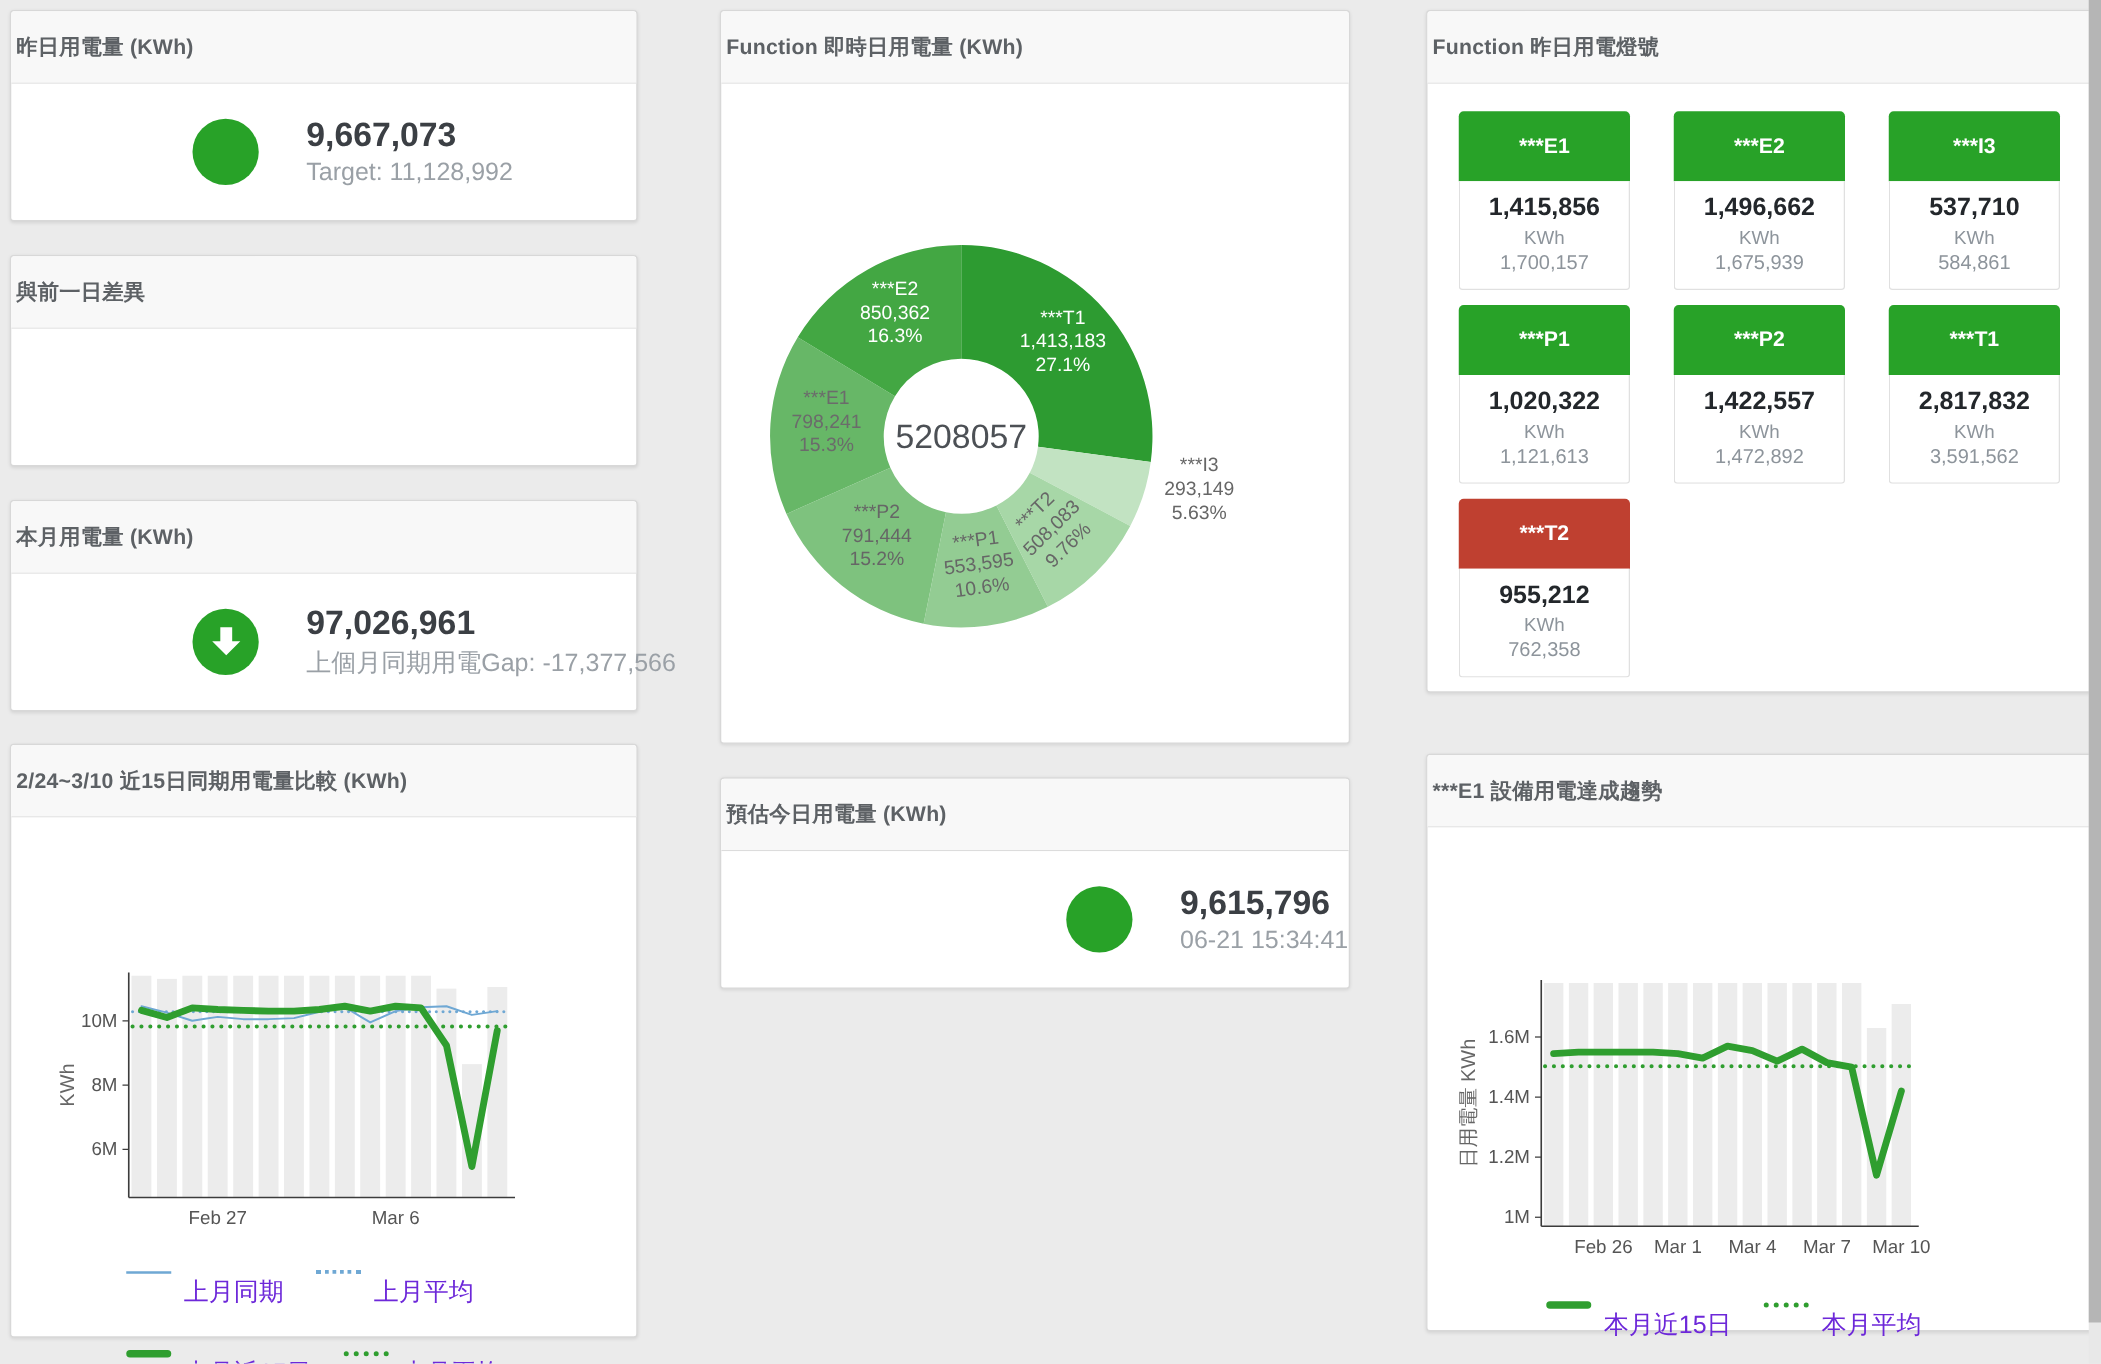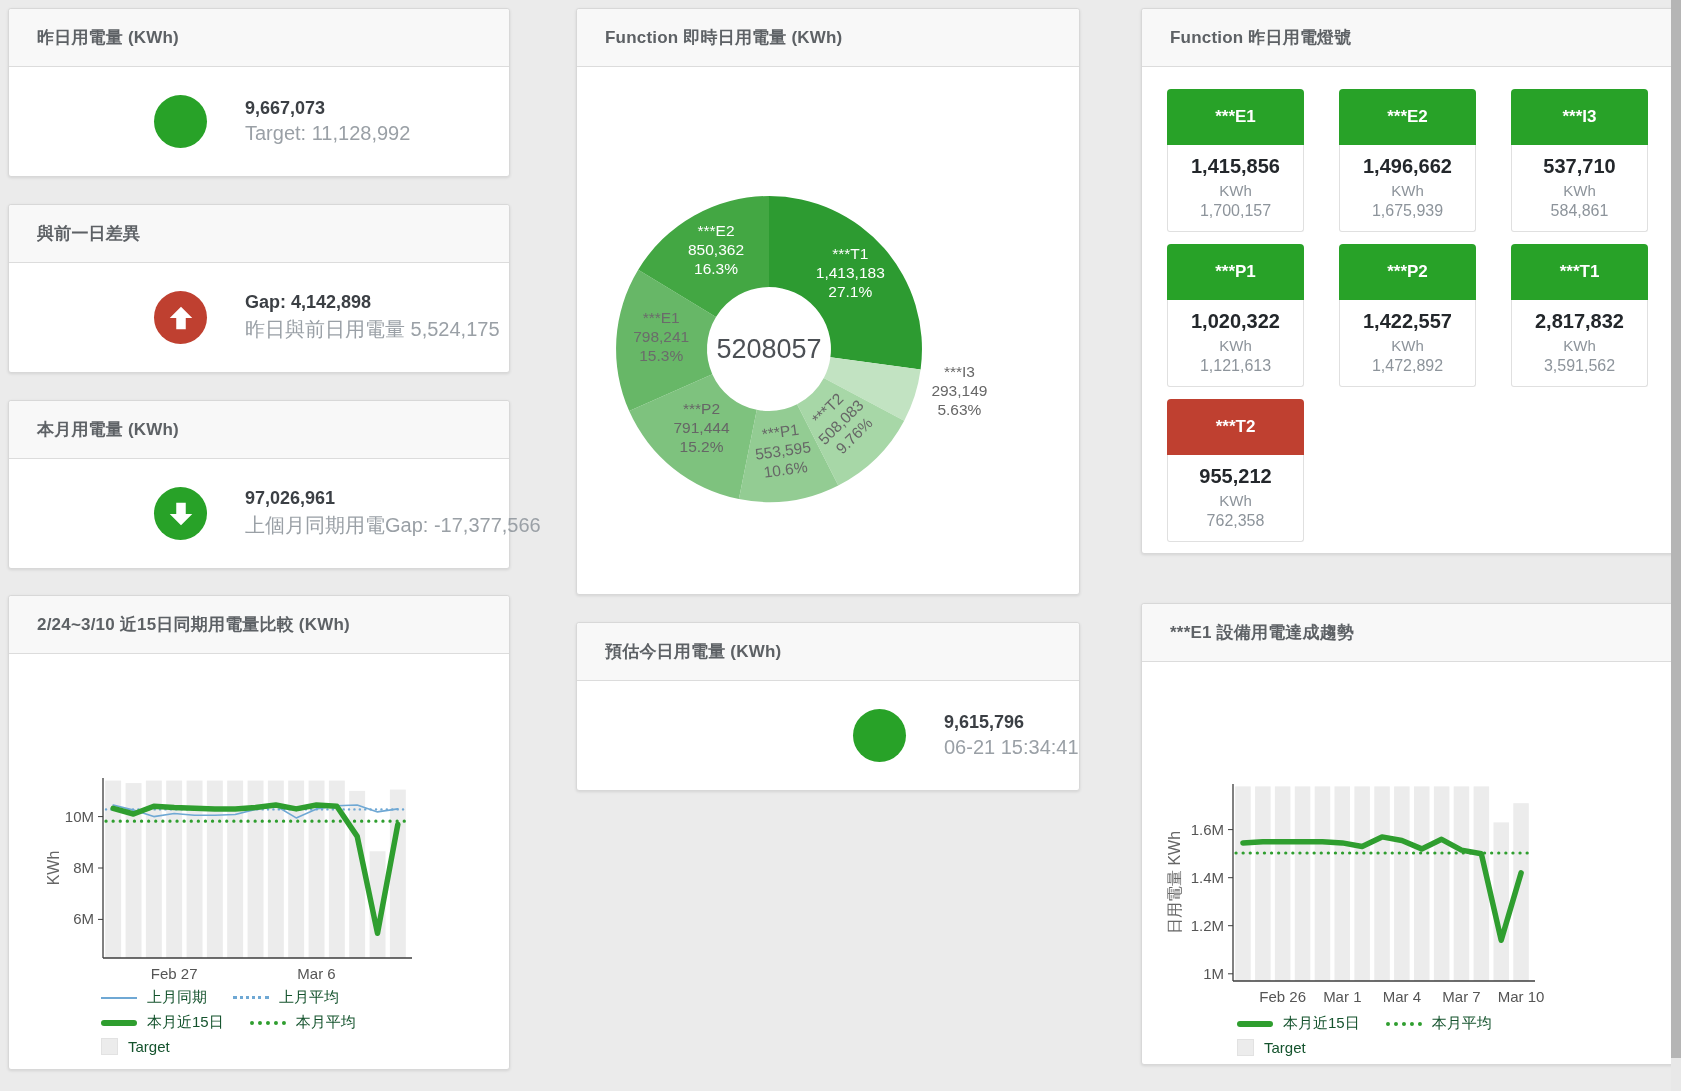--- a/index.html
+++ b/index.html
@@ -1,46 +1,46 @@
 <!DOCTYPE html>
 <html style="--page-bg: #ebebeb; --green: #28a228; --red: #bf4030; --blue: #6fa8d4; --target-gray: #ececec;"><head>
 <meta charset="utf-8">
 <style>
   html,body{margin:0;padding:0;}
   body{font-family:"Liberation Sans","DejaVu Sans",sans-serif;background:#ebebeb;}
   .page{position:relative;width:1681px;height:1091px;background:var(--page-bg,#ebebeb);overflow:hidden;}
   .panel{position:absolute;background:#fff;border:1px solid #d8d8d8;border-radius:3px;box-shadow:0 1px 3px rgba(0,0,0,.10);}
-  .panel-header{height:57px;background:#f8f8f8;border-bottom:1px solid #dcdcdc;border-radius:3px 3px 0 0;display:flex;align-items:center;padding:0 28px;}
+  .panel-header{height:57px;background:#f8f8f8;border-bottom:1px solid #dcdcdc;border-radius:3px 3px 0 0;display:flex;align-items:center;padding:0 4px;}
   .panel-title{font-size:17px;font-weight:700;color:#5d6165;letter-spacing:.2px;white-space:nowrap;}
   .panel-body{position:relative;}
   
   .stat-body{display:flex;align-items:center;height:109px;}
   .stat-group{display:flex;align-items:center;gap:38px;}
   .stat-icon{width:53px;height:53px;border-radius:50%;flex:0 0 auto;display:flex;align-items:center;justify-content:center;}
   .stat-icon svg{width:30px;height:30px;}
-  .stat-value{font-size:18px;font-weight:700;color:#3b3f44;line-height:1.15;white-space:nowrap;}
+  .stat-value{font-size:27px;font-weight:700;color:#3b3f44;line-height:1.15;white-space:nowrap;}
   .stat-sub{font-size:20px;color:#9aa0a6;margin-top:3px;white-space:nowrap;}
   
   .tiles-grid{display:grid;grid-template-columns:repeat(3,137px);column-gap:35px;row-gap:12px;padding:22px 0 0 25px;}
   .tile{width:137px;}
   .tile-header{height:56px;border-radius:4px 4px 0 0;display:flex;align-items:center;justify-content:center;color:#fff;font-size:17px;font-weight:700;}
   .tile-body{border:1px solid #e0e0e0;border-top:none;border-radius:0 0 3px 3px;background:#fff;text-align:center;padding:10px 2px 11px 2px;}
   .tile-value{font-size:20px;font-weight:700;color:#23272b;white-space:nowrap;}
   .tile-unit{font-size:15px;color:#8d949b;margin-top:4px;}
   .tile-target{font-size:16px;color:#8d949b;margin-top:3px;}
   
   svg text{font-family:"Liberation Sans","DejaVu Sans",sans-serif;}
   .tick-text{font-size:15px;fill:#555;}
   .ylab-text{font-size:16px;fill:#666;}
   .donut-center{font-size:27px;fill:#4c5055;}
   .donut-label{font-size:15.5px;}
   .legend{position:absolute;display:flex;flex-direction:column;gap:6px;}
   .legend-row{display:flex;align-items:center;gap:26px;}
   .legend-item{display:flex;align-items:center;gap:10px;cursor:pointer;}
-  .legend-label{font-size:15px;color:#14532d;}
+  .legend-label{font-size:20px;color:#6d28d9;margin-top:32px;}
   .sw{display:inline-block;}
   .sw-line{width:36px;height:0;border-top:2px solid;}
   .sw-dotted{width:36px;height:0;border-top:3px dotted;}
   .sw-dots{width:36px;height:0;border-top:4px dotted;}
   .sw-thickline{width:36px;height:6px;border-radius:3px;}
   .sw-box{width:15px;height:15px;border:1px solid #e2e2e2;}
   
   .scrollbar{position:absolute;right:0;top:0;width:10px;height:100%;background:#e8e8e8;}
   .scrollbar-thumb{position:absolute;top:0;left:0;width:100%;height:97%;background:#b5b5b5;}
 </style>
@@ -60,33 +60,20 @@
           <div class="stat-value">9,667,073</div>
           <div class="stat-sub">Target: 11,128,992</div>
         </div>
       </div>
     </div>
   </div>
 
   <div class="panel" style="left:8px;top:204px;width:500px;height:167px;">
     <div class="panel-header">
       <span class="panel-title">與前一日差異</span>
-    </div>
-    <div class="panel-body stat-body">
-      <div class="stat-group" style="margin-left:145px;">
-        <span class="stat-icon" style="background:#bf4030;">
-          <svg viewBox="0 0 24 24">
-              <path d="M12 3 L21 12 H15.8 V21 H8.2 V12 H3 Z" fill="#ffffff"></path>
-            </svg>
-        </span>
-        <div class="stat-text">
-          <div class="stat-value">Gap: 4,142,898</div>
-          <div class="stat-sub">昨日與前日用電量 5,524,175</div>
-        </div>
-      </div>
     </div>
   </div>
 
   <div class="panel" style="left:8px;top:400px;width:500px;height:167px;">
     <div class="panel-header">
       <span class="panel-title">本月用電量 (KWh)</span>
     </div>
     <div class="panel-body stat-body">
       <div class="stat-group" style="margin-left:145px;">
         <span class="stat-icon" style="background:#28a228;">

